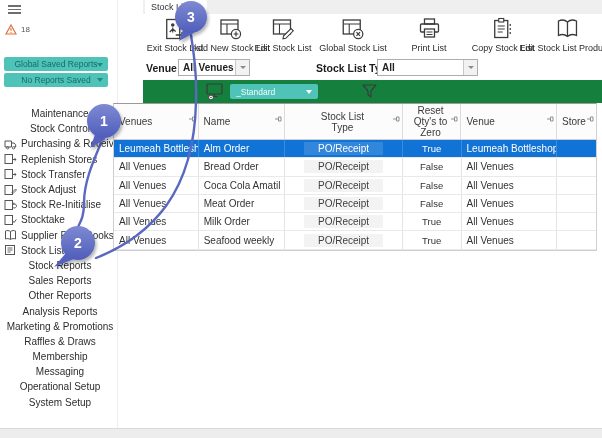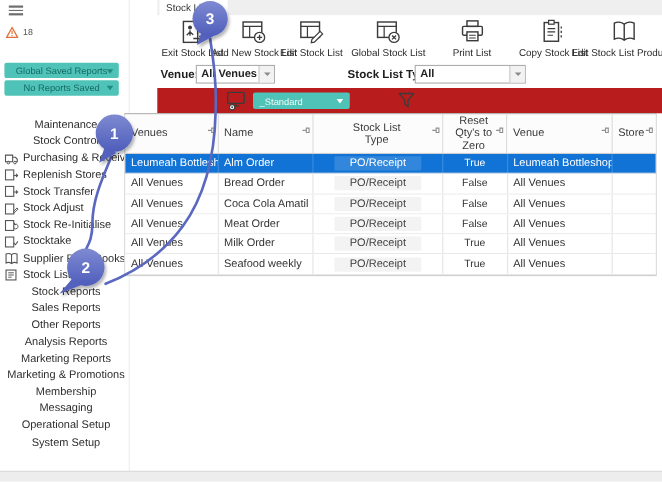--- a/index.html
+++ b/index.html
@@ -40,21 +40,21 @@
   .tbtn svg { display:block; margin-bottom:1px; }
   .tbtn .tlabel { font-size:9px; color:#2b2b2b; white-space:nowrap; }
   
   .filterrow { position:absolute; left:143px; top:56px; width:459px; height:24px; background:#fff; }
   .flabel { position:absolute; top:6px; font-size:10.5px; font-weight:bold; color:#1d1d1d; white-space:nowrap; }
   .dd { position:absolute; top:3px; height:17px; background:#fff; border:1px solid #adadad; display:flex; align-items:center; cursor:pointer; }
   .dd .ddval { flex:1; font-size:10px; font-weight:bold; color:#222; padding-left:4px; white-space:nowrap; overflow:hidden; }
   .dd .ddbtn { width:14px; height:100%; background:#f2f2f2; border-left:1px solid #c9c9c9; display:flex; align-items:center; justify-content:center; }
   .dd .ddbtn i { width:0; height:0; border-left:3px solid transparent; border-right:3px solid transparent; border-top:3.5px solid #8a8a8a; }
   
-  .layoutbar { position:absolute; left:143px; top:80px; width:459px; height:23px; background:#b91c1c;padding-left:44px; }
+  .layoutbar { position:absolute; left:143px; top:80px; width:459px; height:23px; background:#15803d;padding-left:44px; }
   .lb-icon { position:absolute; cursor:pointer; }
   .stddd { position:absolute; left:87px; top:4px; width:88px; height:15px; background:#4fc3b8; border-radius:2px;
     display:flex; align-items:center; cursor:pointer; }
   .stddd .lbl { font-size:8.5px; color:rgba(255,255,255,0.92); padding-left:6px; }
   .stddd .caret { position:absolute; right:6px; top:6px; width:0; height:0;
     border-left:3.5px solid transparent; border-right:3.5px solid transparent; border-top:4px solid #ffffff; }
   
   .grid { position:absolute; left:113px; top:103px; width:484px; background:#fff; border-top:1px solid #9a9a9a; border-left:1px solid #d0d0d0; border-right:1px solid #d0d0d0; border-bottom:1px solid #cfcfcf; }
   .ghead { display:flex; height:36px; background:#fcfcfc; border-bottom:1px solid #cfcfcf; }
   .gh { position:relative; display:flex; align-items:center; font-size:10px; color:#3a3a3a; border-right:1px solid #dcdcdc; padding:0 12px 0 5px; cursor:pointer; }
@@ -191,24 +191,24 @@
     <div class="menuitem center">
         <span>Sales Reports</span>
       </div>
     <div class="menuitem center">
         <span>Other Reports</span>
       </div>
     <div class="menuitem center">
         <span>Analysis Reports</span>
       </div>
     <div class="menuitem center">
-        <span>Marketing Reports</span>
-      </div>
-    <div class="menuitem center">
         <span>Marketing &amp; Promotions</span>
+      </div>
+    <div class="menuitem center">
+        <span>Raffles &amp; Draws</span>
       </div>
     <div class="menuitem center">
         <span>Membership</span>
       </div>
     <div class="menuitem center">
         <span>Messaging</span>
       </div>
     <div class="menuitem center">
         <span>Operational Setup</span>
       </div>

